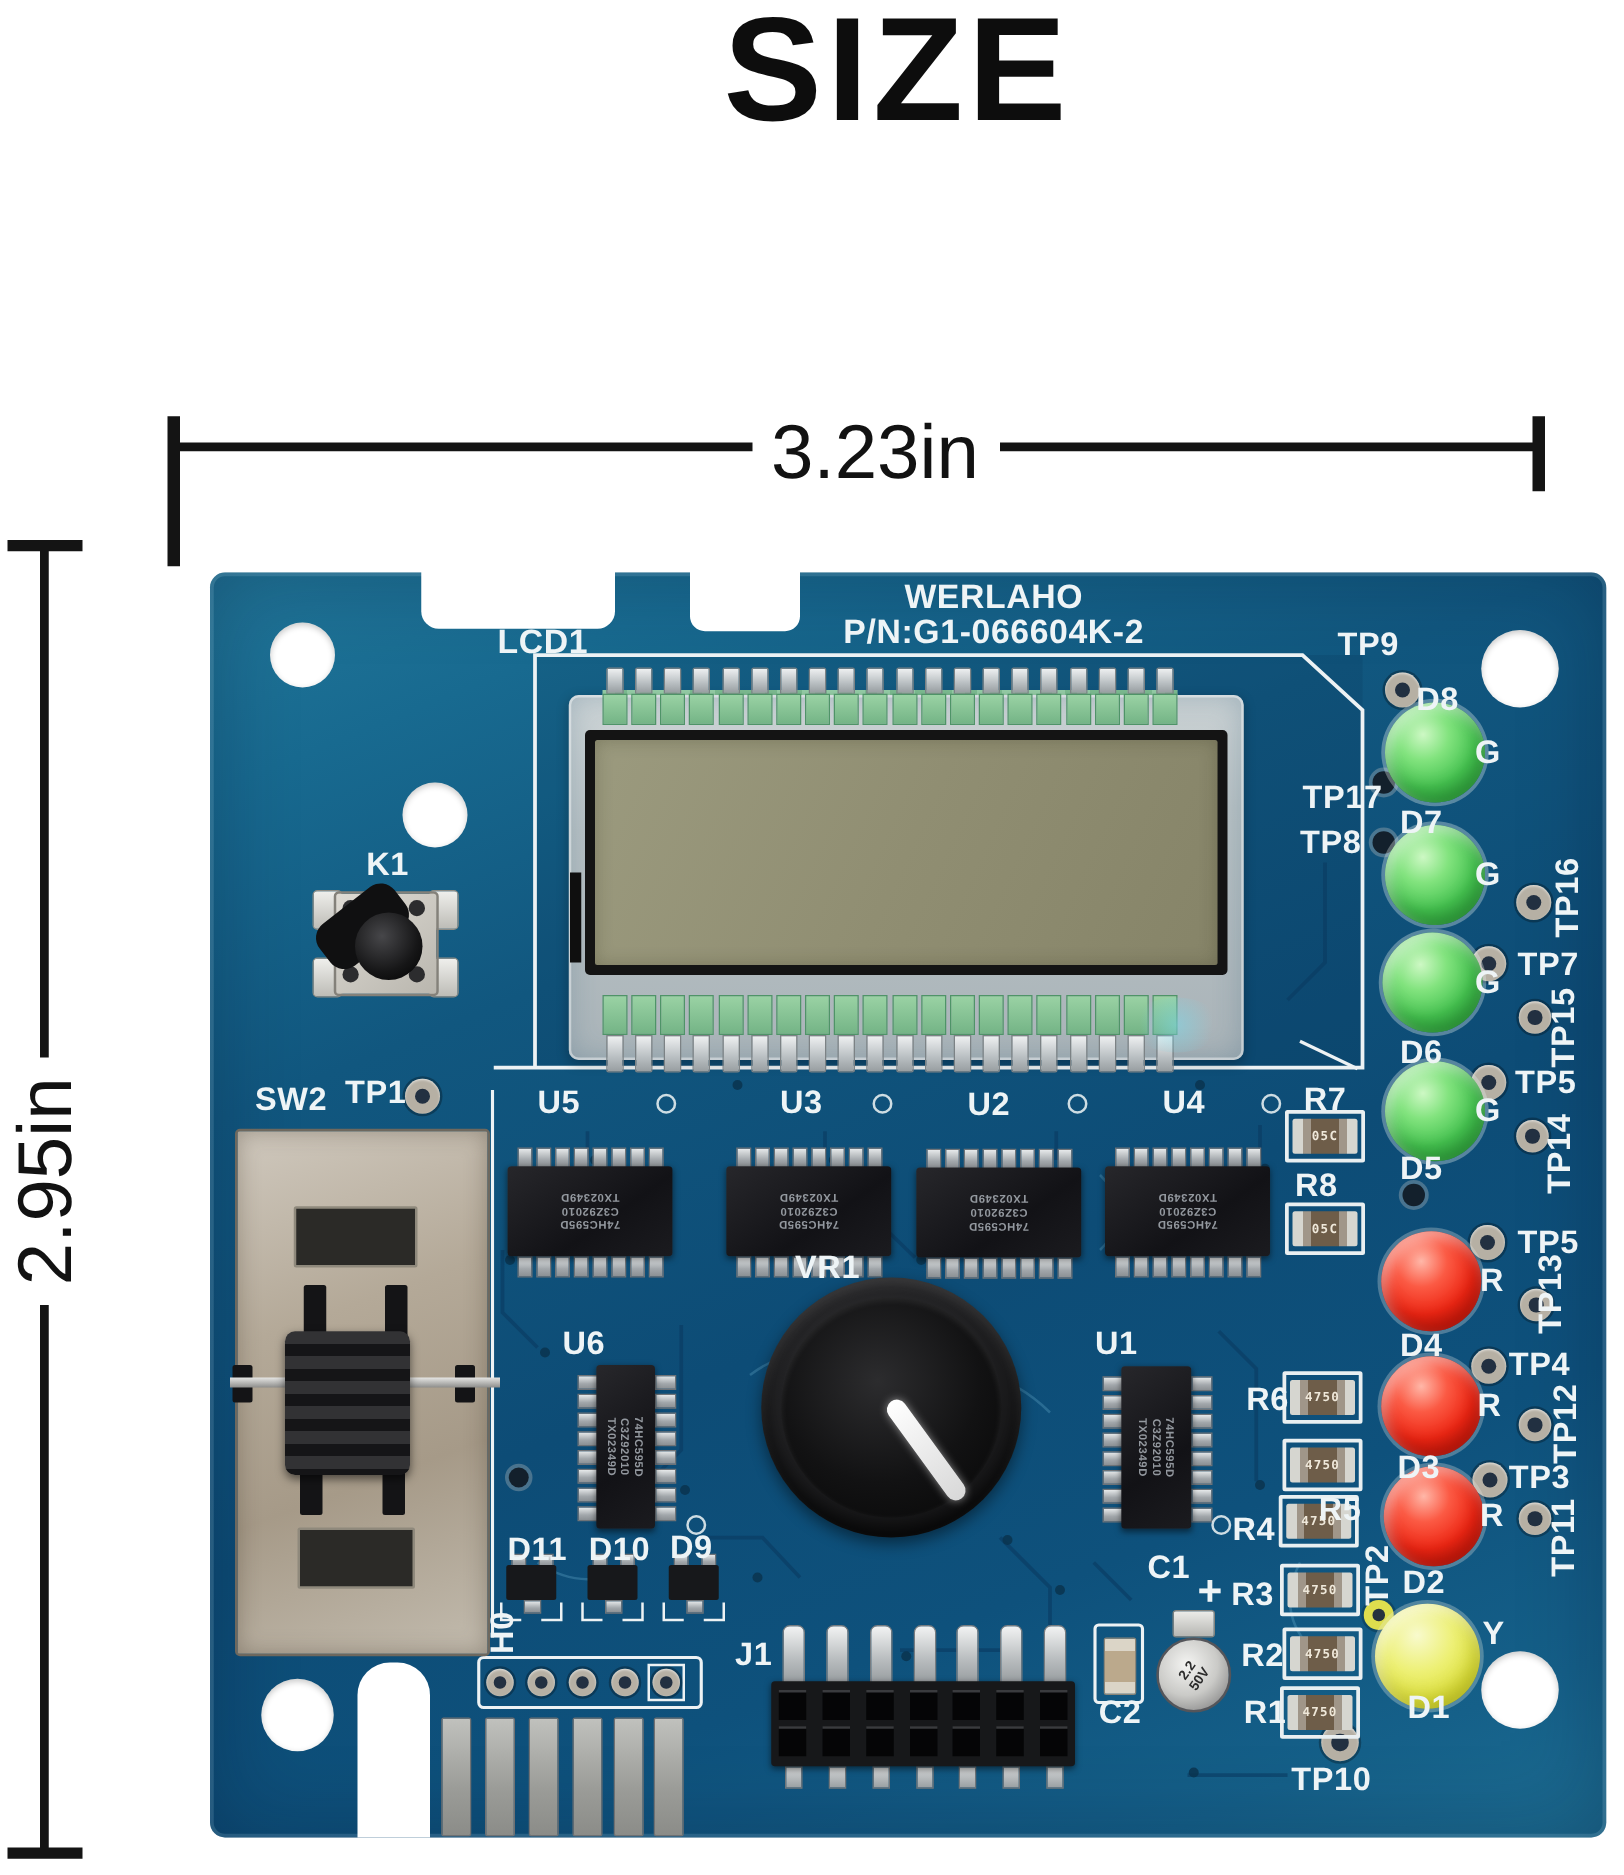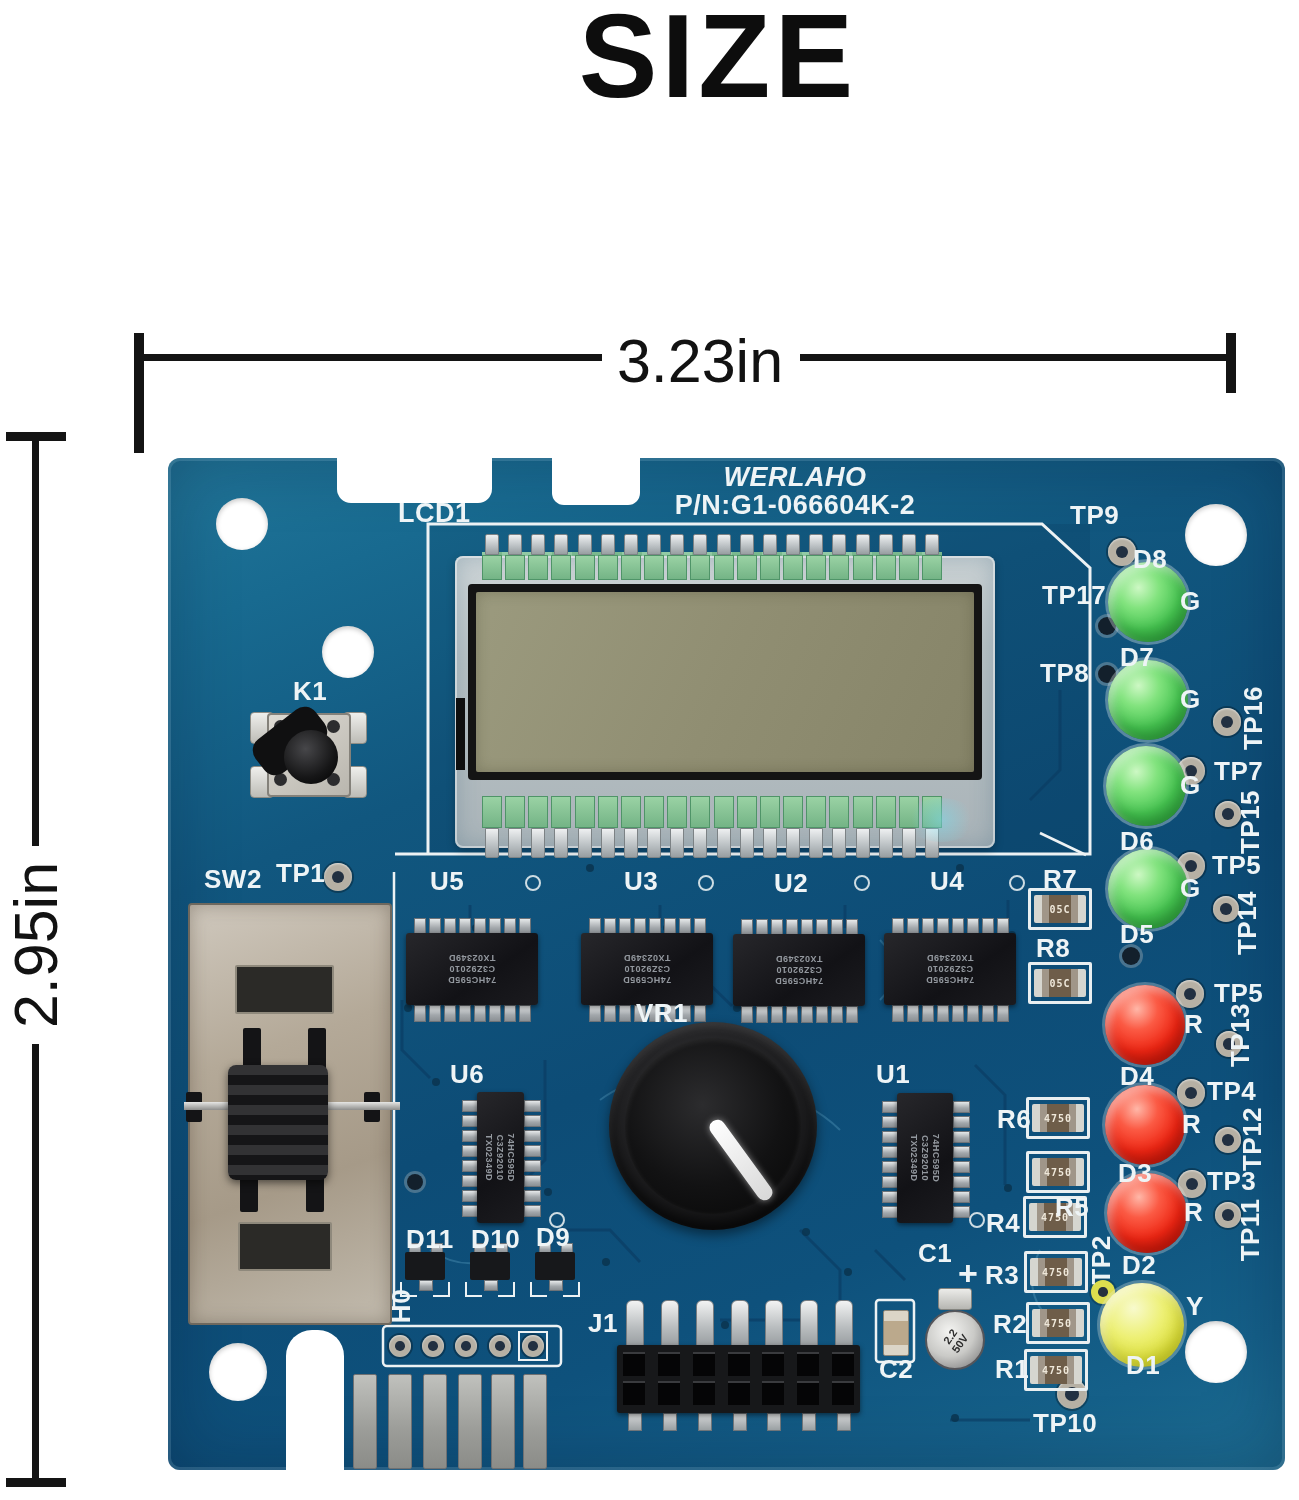--- a/index.html
+++ b/index.html
@@ -217,21 +217,21 @@
   <div class="notch" style="left:337px;top:456px;width:155px;height:47px;border-radius:0 0 14px 14px;"></div>
   <div class="notch" style="left:552px;top:456px;width:88px;height:49px;border-radius:0 0 12px 12px;"></div>
   <div class="slot" style="left:286px;top:1330px;width:58px;height:140px;"></div>
 
   <div class="mhole" style="left:216px;top:498px;width:52px;height:52px;"></div>
   <div class="mhole" style="left:322px;top:626px;width:52px;height:52px;"></div>
   <div class="mhole" style="left:1185px;top:504px;width:62px;height:62px;"></div>
   <div class="mhole" style="left:1185px;top:1321px;width:62px;height:62px;"></div>
   <div class="mhole" style="left:209px;top:1343px;width:58px;height:58px;"></div>
 
-  <div class="sk" style="left:795px;top:464px;transform:translateX(-50%);font-size:27px;font-style:italic;">WERLAHO</div>
+  <div class="sk" style="left:795px;top:464px;transform:translateX(-50%);font-size:27px;">WERLAHO</div>
   <div class="sk" style="left:795px;top:492px;transform:translateX(-50%);font-size:27px;">P/N:G1-066604K-2</div>
 
   <div>
     <div class="lcd-strip" style="left:482px;top:552px;width:460px;height:28px;"></div>
     <div class="lcd-strip" style="left:482px;top:792px;width:460px;height:36px;"></div>
     <div class="lcd-glass"></div>
     <div class="lcd-frame"></div>
     <div class="lcd-screen"></div>
     <div class="lcd-notch"></div>
     <div class="lcd-shine"></div>
@@ -487,21 +487,21 @@
       <div class="finger" style="left: 388px; top: 1374px;"></div>
       <div class="finger" style="left: 423px; top: 1374px;"></div>
       <div class="finger" style="left: 458px; top: 1374px;"></div>
       <div class="finger" style="left: 491px; top: 1374px;"></div>
       <div class="finger" style="left: 523px; top: 1374px;"></div>
     </div>
 
   <div id="gen">
       <div class="sk" style="left: 398px; top: 500px; font-size: 27px;">LCD1</div>
       <div class="sk" style="left: 1070px; top: 502px;">TP9</div>
-      <div class="sk" style="left: 1042px; top: 582px;">TP17</div>
+      <div class="sk" style="left: 1042px; top: 624px;">TP17</div>
       <div class="sk" style="left: 1040px; top: 660px;">TP8</div>
       <div class="sk" style="left: 1253px; top: 718px; transform: translate(-50%, -50%) rotate(-90deg);">TP16</div>
       <div class="sk" style="left: 1214px; top: 758px;">TP7</div>
       <div class="sk" style="left: 1250px; top: 822px; transform: translate(-50%, -50%) rotate(-90deg);">TP15</div>
       <div class="sk" style="left: 1212px; top: 852px;">TP5</div>
       <div class="sk" style="left: 1247px; top: 923px; transform: translate(-50%, -50%) rotate(-90deg);">TP14</div>
       <div class="sk" style="left: 1214px; top: 980px;">TP5</div>
       <div class="sk" style="left: 1240px; top: 1035px; transform: translate(-50%, -50%) rotate(-90deg);">TP13</div>
       <div class="sk" style="left: 1207px; top: 1078px;">TP4</div>
       <div class="sk" style="left: 1252px; top: 1139px; transform: translate(-50%, -50%) rotate(-90deg);">TP12</div>

